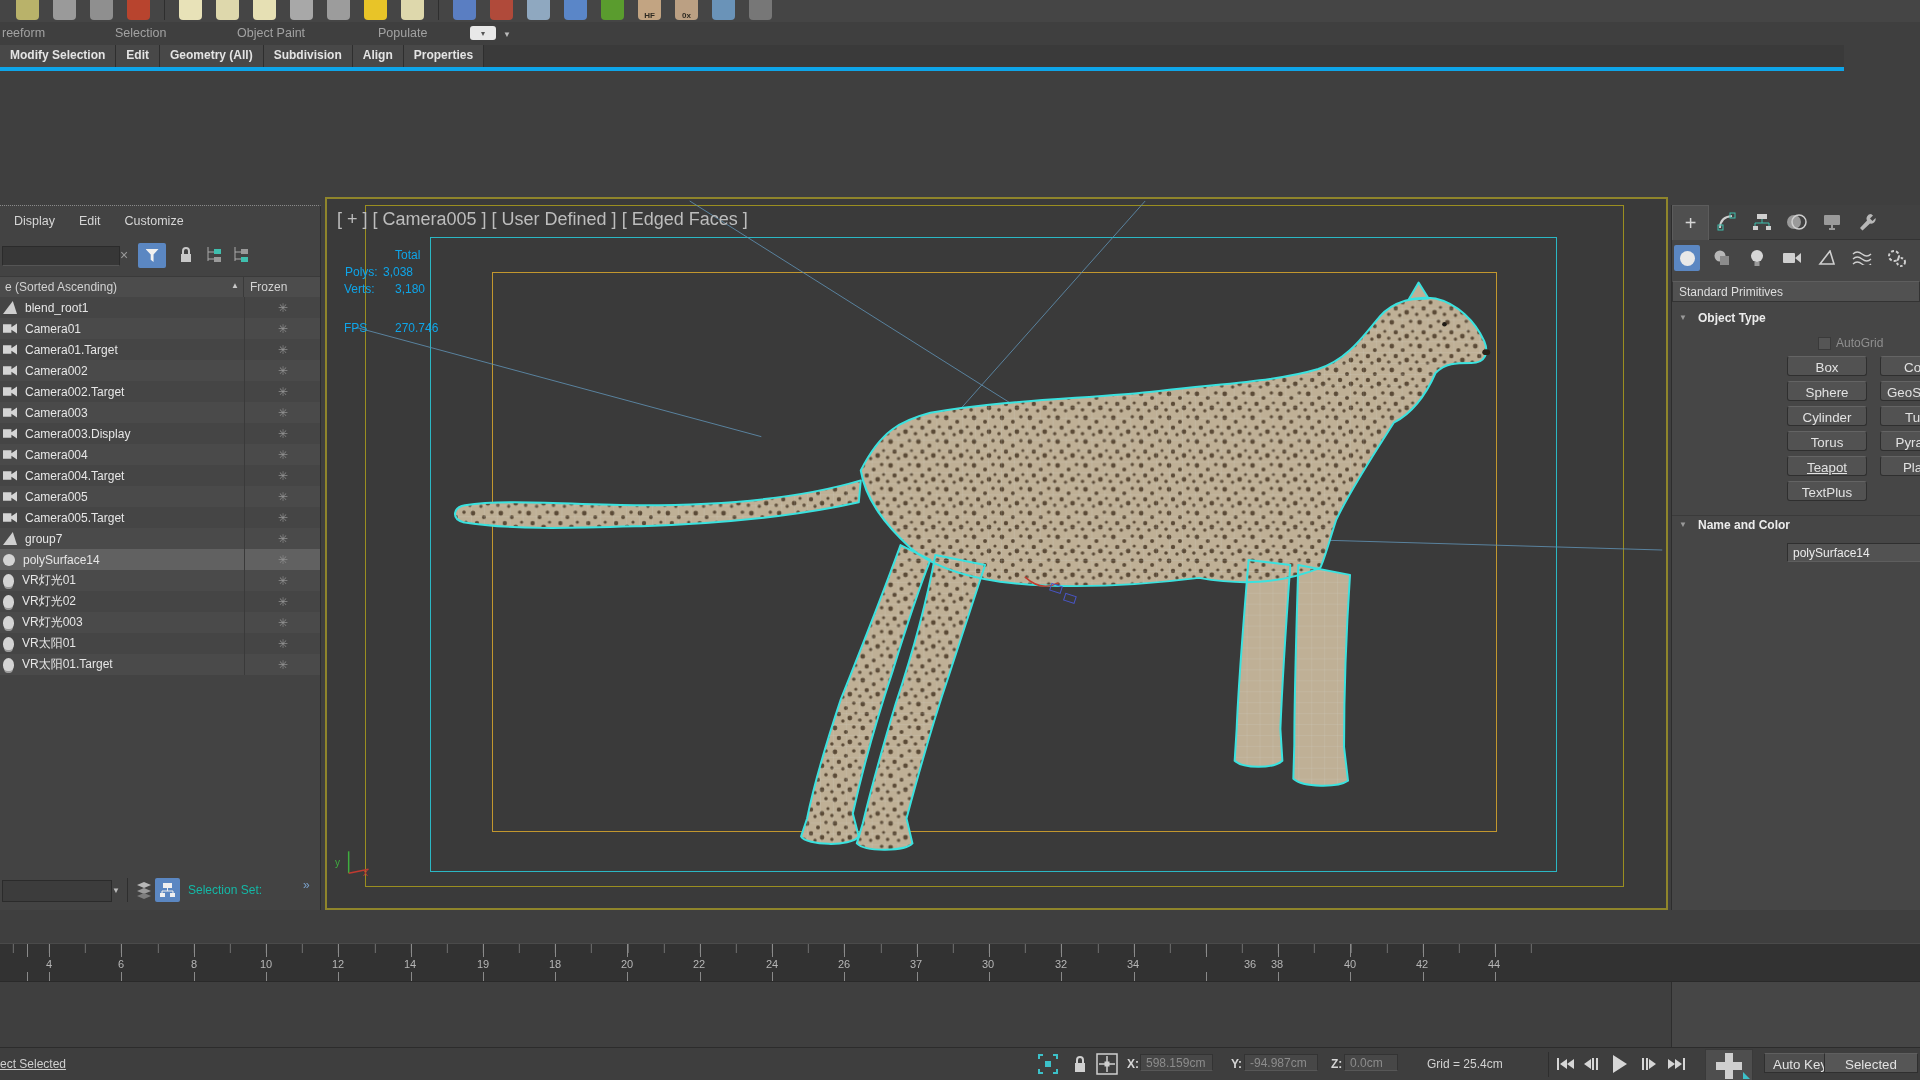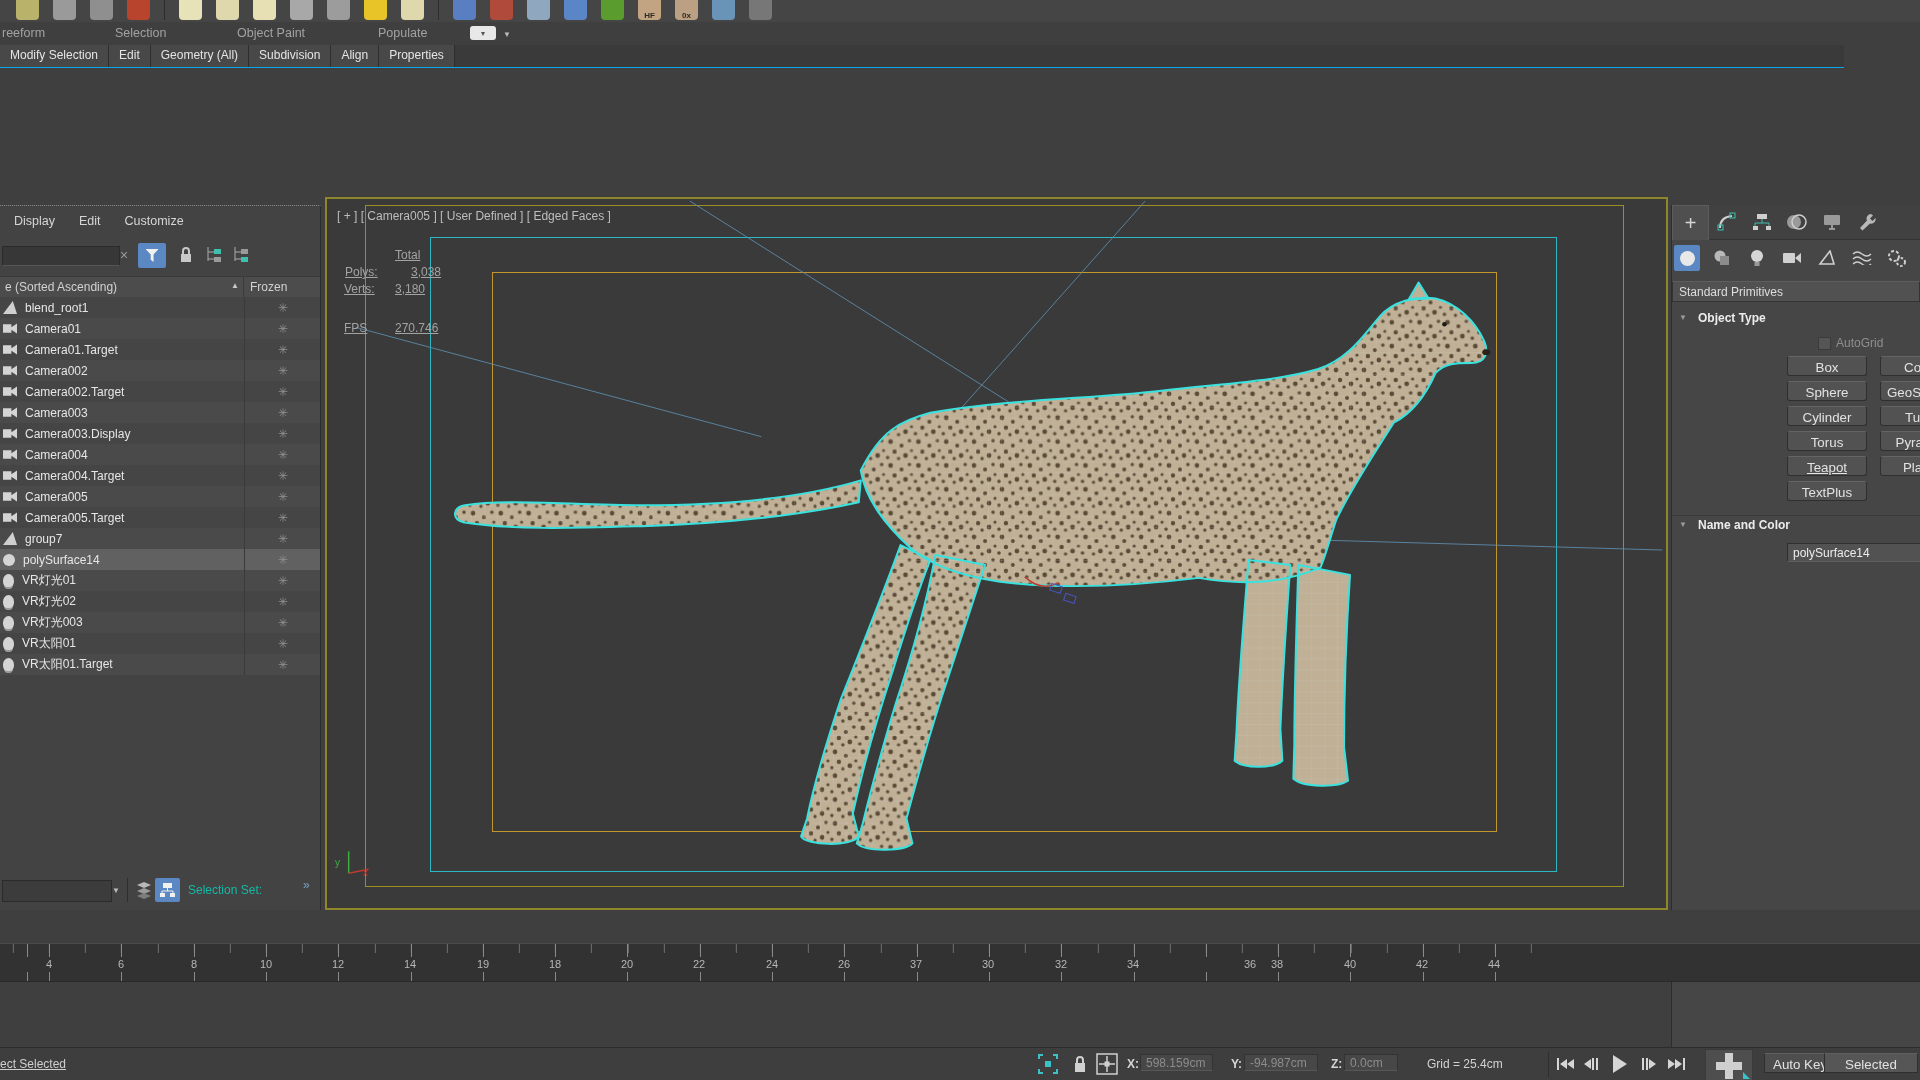--- a/index.html
+++ b/index.html
@@ -13,21 +13,21 @@
   .tb-ico{width:23px;height:26px;margin-top:-6px;border-radius:6px 6px 4px 4px;background:var(--c,#999);
           flex:none;display:flex;align-items:flex-end;justify-content:center;font-size:8px;color:#2e2a22;font-weight:bold;}
   .tb-ico.sep{width:1px;height:20px;border-radius:0;background:#2e2e2e;margin-top:0;}
 
   
   #ribbon-tabs{left:0;top:22px;width:1920px;height:23px;background:#3f3f3f;}
   .rtab{position:absolute;top:4px;color:#a2a2a2;font-size:12.5px;white-space:nowrap;}
   #populate-flyout{left:470px;top:4px;width:26px;height:14px;background:#e8e8e8;border-radius:3px;
      display:flex;align-items:center;justify-content:center;color:#555;font-size:8px;}
   #populate-caret{left:503px;top:8px;color:#bbb;font-size:8px;}
-  #ribbon-row{left:0;top:45px;width:1844px;height:22px;background:#3a3a3a;border-bottom:1px solid #0ea5e9;display:flex;}
+  #ribbon-row{left:0;top:45px;width:1844px;height:22px;background:#3a3a3a;border-bottom:4px solid #0ea5e9;display:flex;font-weight:bold;}
   .rbtn{background:#484848;border-right:1px solid #2e2e2e;color:#e4e4e4;padding:3px 10px 0 10px;white-space:nowrap;}
 
   
   #explorer{left:0;top:205px;width:320px;height:710px;background:#434343;
             border-top:1px dotted #8a8a8a;border-right:1px solid #2d2d2d;}
   #explorer-menus{position:absolute;left:14px;top:8px;display:flex;gap:24px;color:#d6d6d6;font-size:12.5px;}
   #search-input{position:absolute;left:2px;top:40px;width:110px;height:18px;background:#373737;
                 border:1px solid #2b2b2b;border-bottom-color:#555;color:#ddd;font-size:11px;padding:0 3px;}
   .xclear{position:absolute;left:120px;top:41px;color:#9a9a9a;font-size:14px;}
   .xclear::before{content:"×";}
@@ -66,22 +66,22 @@
   #selset-more{position:absolute;left:303px;top:2px;color:#7aa0c8;font-size:12px;}
   .tslider-btn{position:absolute;width:20px;height:17px;background:#4e4e4e;border:1px solid #2f2f2f;
                color:#ccc;font-size:10px;text-align:center;line-height:16px;}
 
   
   #viewport{left:325px;top:197px;width:1339px;height:709px;background:#3a3a3a;border:2px solid #8f852b;}
   .safe{position:absolute;pointer-events:none;}
   #safe-live{left:38px;top:6px;width:1257px;height:680px;border:1px solid #9a8e20;}
   #safe-action{left:103px;top:38px;width:1125px;height:633px;border:1px solid #2bb7c4;}
   #safe-title{left:165px;top:73px;width:1003px;height:558px;border:1px solid #c2972e;}
-  #vp-label{position:absolute;left:10px;top:10px;color:#bdbdbd;font-size:12px;}
-  .stat{position:absolute;color:#a3a3a3;font-size:12px;white-space:nowrap;text-decoration:underline;}
+  #vp-label{position:absolute;left:10px;top:10px;color:#bdbdbd;font-size:18px;}
+  .stat{position:absolute;color:#0ea5e9;font-size:12px;white-space:nowrap;}
   #vp-svg{position:absolute;left:0;top:0;}
   #axis-y{position:absolute;left:8px;top:658px;color:#3fae3f;font-size:10px;}
   #axis-x{position:absolute;left:36px;top:668px;color:#c03a30;font-size:10px;}
 
   
   #cmdpanel{left:1671px;top:205px;width:249px;height:842px;background:#464646;border-left:1px solid #2d2d2d;}
   #cp-tabs{position:absolute;left:0;top:0;width:249px;height:34px;background:#414141;border-bottom:1px solid #333;display:flex;}
   .cp-tab{width:35px;height:34px;display:flex;align-items:center;justify-content:center;color:#d6d6d6;}
   .cp-tab.active{background:#4f4f4f;border:1px solid #5c5c5c;border-bottom:none;font-size:20px;}
   #cp-cats{position:absolute;left:0;top:38px;width:249px;height:30px;display:flex;align-items:center;gap:9px;padding-left:2px;}
@@ -518,21 +518,21 @@
 
     <g>
       <line x1="20" y1="678" x2="20" y2="656" stroke="#3fae3f" stroke-width="1.5"></line>
       <line x1="20" y1="678" x2="40" y2="674" stroke="#c03a30" stroke-width="1.5"></line>
     </g>
   </svg>
 
   <span id="vp-label">[ + ] [ Camera005 ] [ User Defined ] [ Edged Faces ]</span>
   <span class="stat" style="left:68px;top:49px">Total</span>
   <span class="stat" style="left:18px;top:66px">Polys:</span>
-  <span class="stat" style="left:84px;top:66px">3,038</span>
+  <span class="stat" style="left:56px;top:66px">3,038</span>
   <span class="stat" style="left:17px;top:83px">Verts:</span>
   <span class="stat" style="left:68px;top:83px">3,180</span>
   <span class="stat" style="left:17px;top:122px">FPS</span>
   <span class="stat" style="left:68px;top:122px">270.746</span>
   <span id="axis-y">y</span>
   <span id="axis-x">x</span>
 </div>
 
 <div class="abs" id="cmdpanel">
   <div id="cp-tabs">

